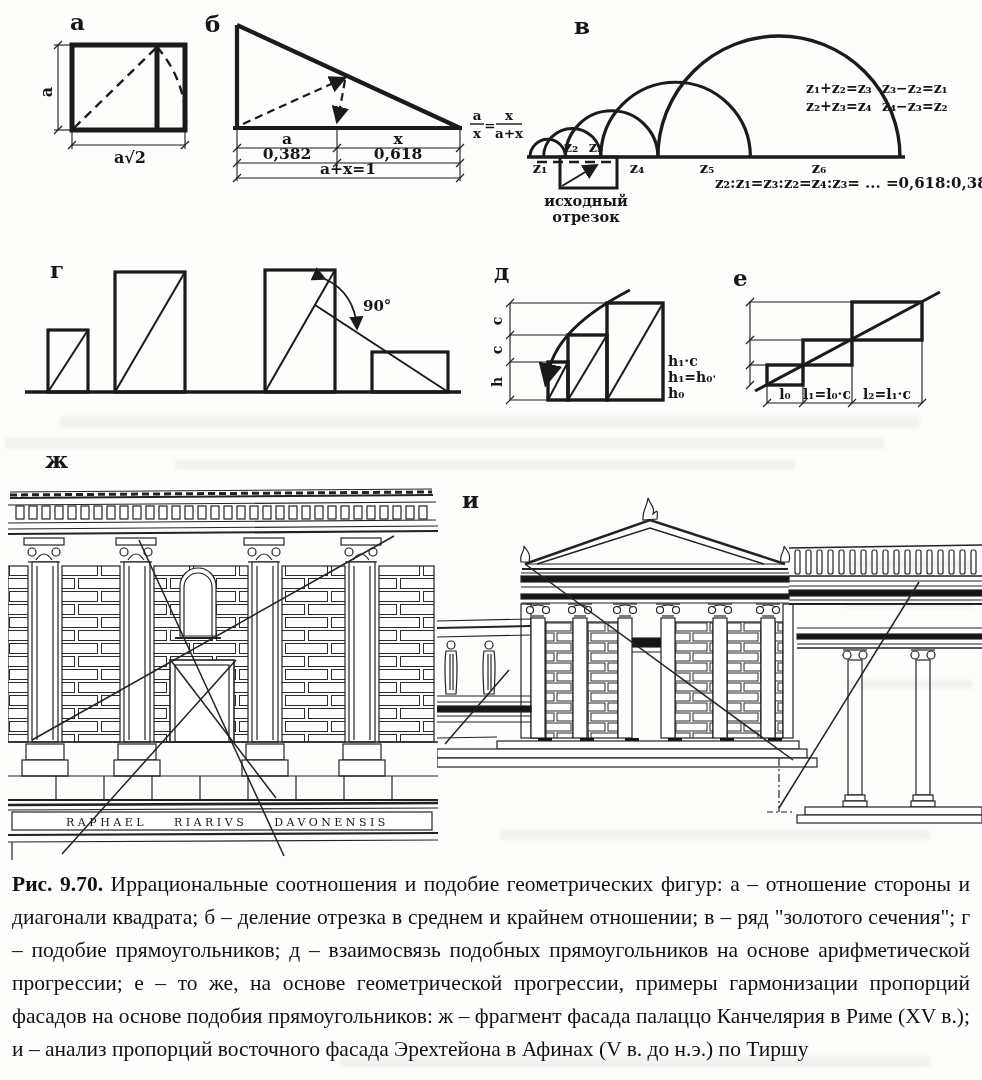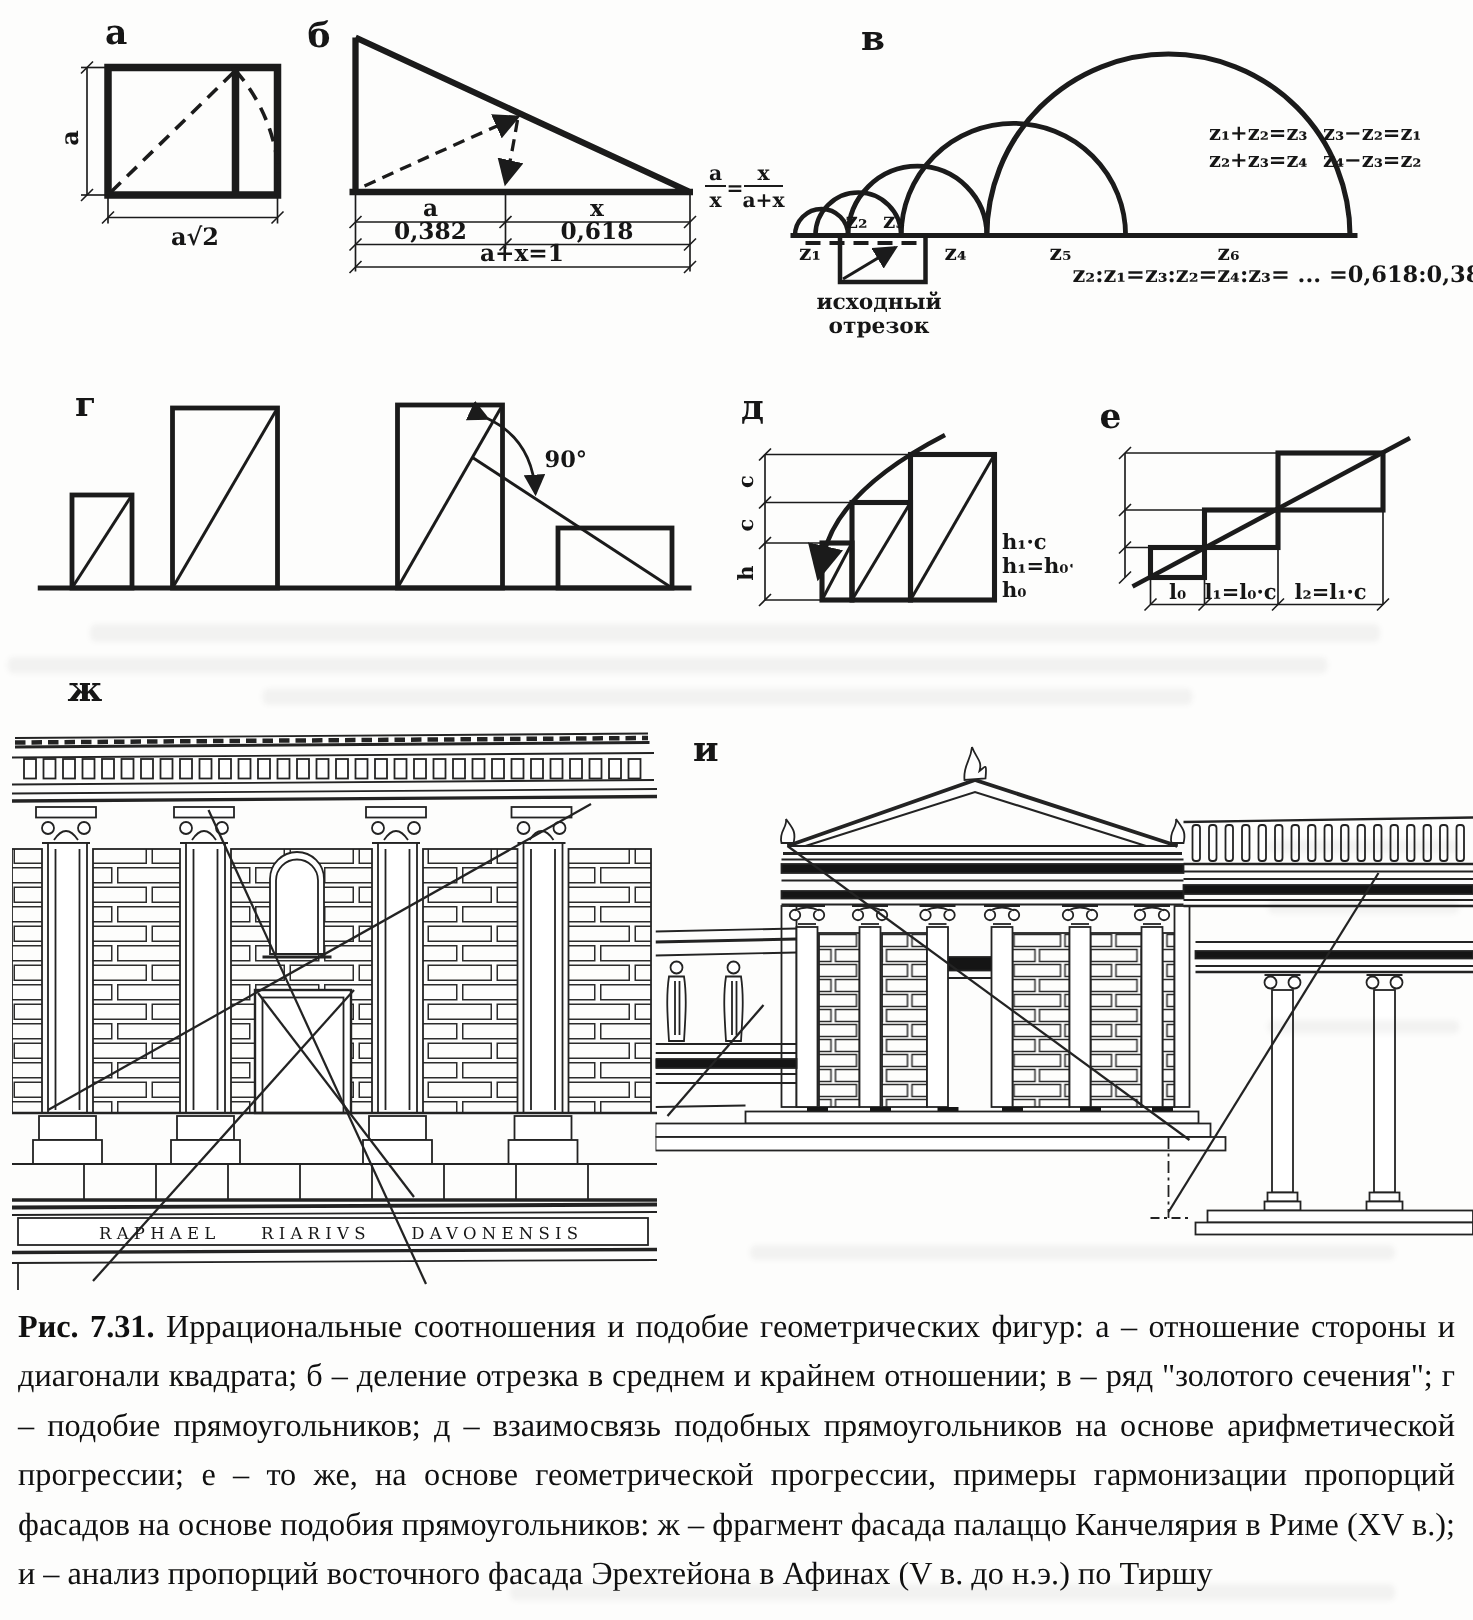--- a/index.html
+++ b/index.html
@@ -568,15 +568,15 @@
 <div class="smudge" style="left:60px;top:416px;width:860px;height:12px;"></div>
 <div class="smudge" style="left:5px;top:438px;width:880px;height:11px;"></div>
 <div class="smudge" style="left:175px;top:459px;width:620px;height:11px;"></div>
 <div class="smudge" style="left:845px;top:560px;width:128px;height:9px;"></div>
 <div class="smudge" style="left:845px;top:600px;width:128px;height:9px;"></div>
 <div class="smudge" style="left:845px;top:680px;width:128px;height:9px;"></div>
 <div class="smudge" style="left:500px;top:830px;width:430px;height:10px;"></div>
 <div class="smudge" style="left:340px;top:1056px;width:590px;height:11px;"></div>
 
 <div class="abs cap" style="left:12px;top:868px;width:958px;">
-  <b>Рис. 7.31.</b>
+  <b>Рис. 9.70.</b>
   <span>Иррациональные соотношения и подобие геометрических фигур: а – отношение стороны и диагонали квадрата; б – деление отрезка в среднем и крайнем отношении; в – ряд "золотого сечения"; г – подобие прямоугольников; д – взаимосвязь подобных прямоугольников на основе арифметической прогрессии; е – то же, на основе геометрической прогрессии, примеры гармонизации пропорций фасадов на основе подобия прямоугольников: ж – фрагмент фасада палаццо Канчелярия в Риме (XV в.); и – анализ пропорций восточного фасада Эрехтейона в Афинах (V в. до н.э.) по Тиршу</span>
 </div>
 
 </body></html>

